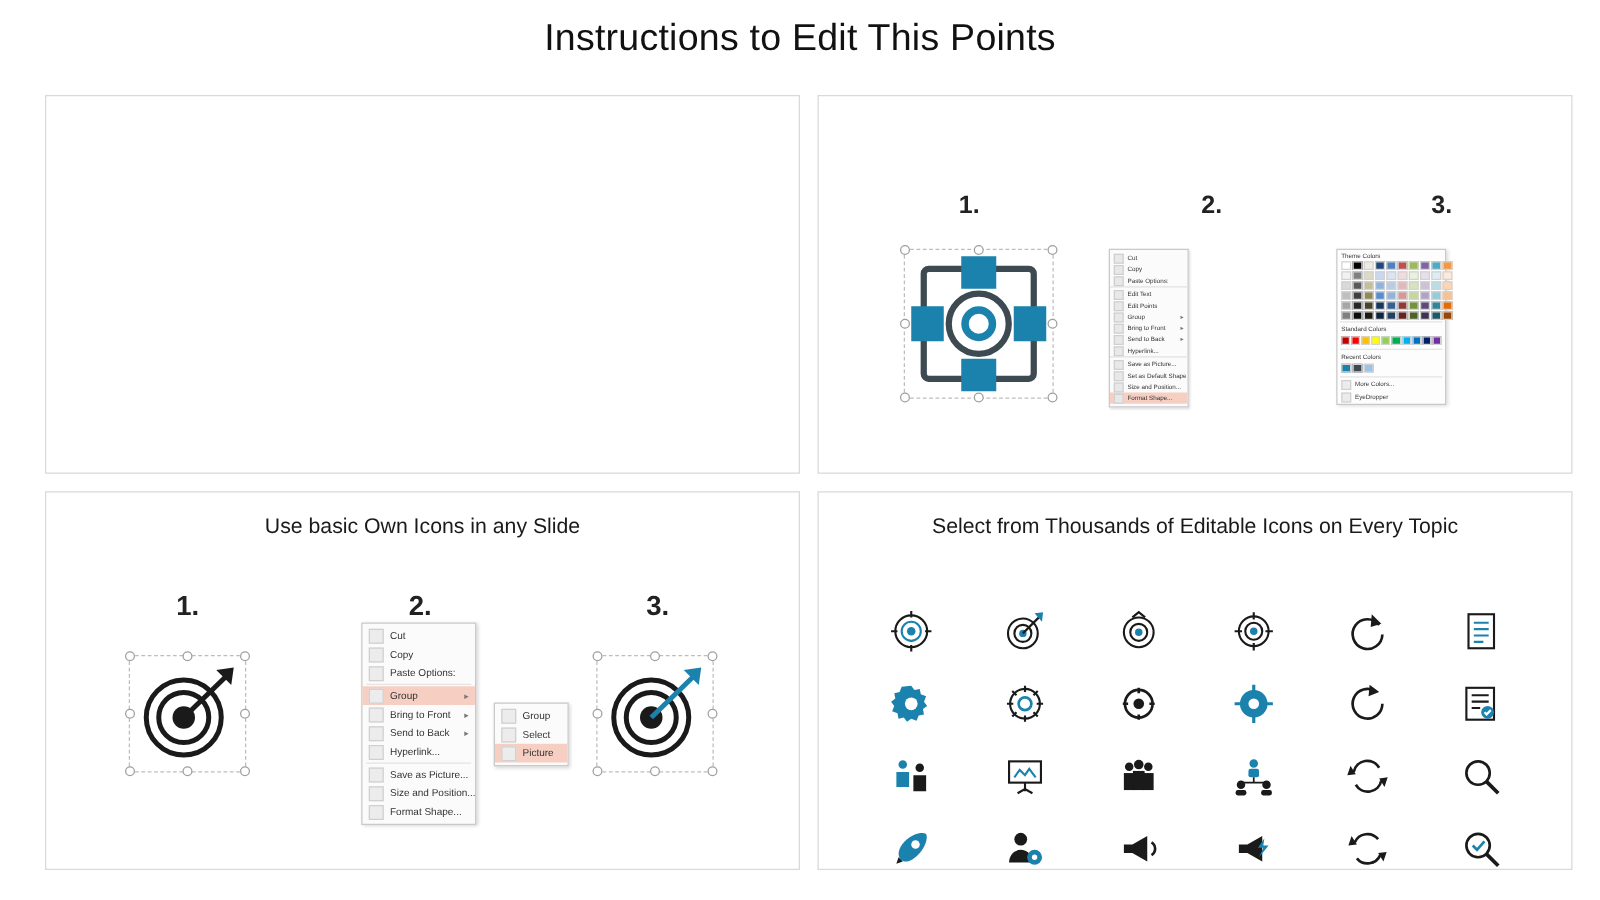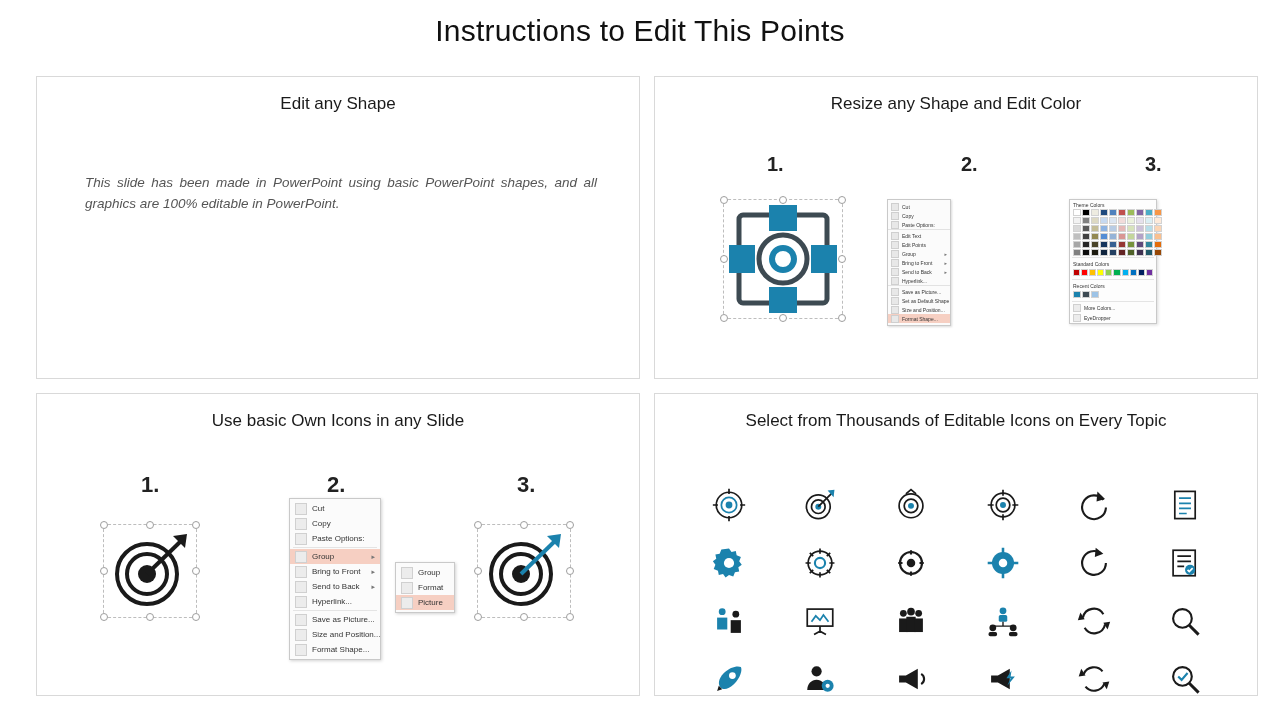--- a/index.html
+++ b/index.html
@@ -98,26 +98,23 @@
 </head>
 <body>
 
 <div class="slide">
 
   <div class="slide-title">Instructions to Edit This Points</div>
 
   <div class="grid">
 
     <div class="panel">
-      <div class="panel-title">Edit any Shape</div>
-      <div class="para p1">This slide has been made in PowerPoint using basic PowerPoint shapes, and all graphics are 100% editable in PowerPoint.</div>
     </div>
 
     <div class="panel">
-      <div class="panel-title">Resize any Shape and Edit Color</div>
 
       <div class="steps">
 
         <div class="step-num" style="left:112px;top:76px;">1.</div>
         <div class="step-num" style="left:306px;top:76px;">2.</div>
         <div class="step-num" style="left:490px;top:76px;">3.</div>
 
         <div class="fig" style="left:68px;top:122px;width:120px;height:120px;">
           <div class="selbox" style="left:0;top:0;width:118px;height:118px;"></div>
           <div class="handle" style="left:-3px;top:-3px;"></div>
@@ -393,21 +390,21 @@
             </div>
         </div>
 
         <div class="sub2" style="left:358px;top:168px;width:58px;padding:2px 0;">
           <div class="ctx2-row">
               <span class="ci"></span>
               <span>Group</span>
             </div>
           <div class="ctx2-row">
               <span class="ci"></span>
-              <span>Format</span>
+              <span>Select</span>
             </div>
           <div class="ctx2-row hl">
               <span class="ci"></span>
               <span>Picture</span>
             </div>
         </div>
 
         <div class="fig" style="left:440px;top:130px;width:94px;height:94px;">
           <div class="selbox" style="left:0;top:0;width:92px;height:92px;"></div>
           <div class="handle" style="left:-3px;top:-3px;"></div>

